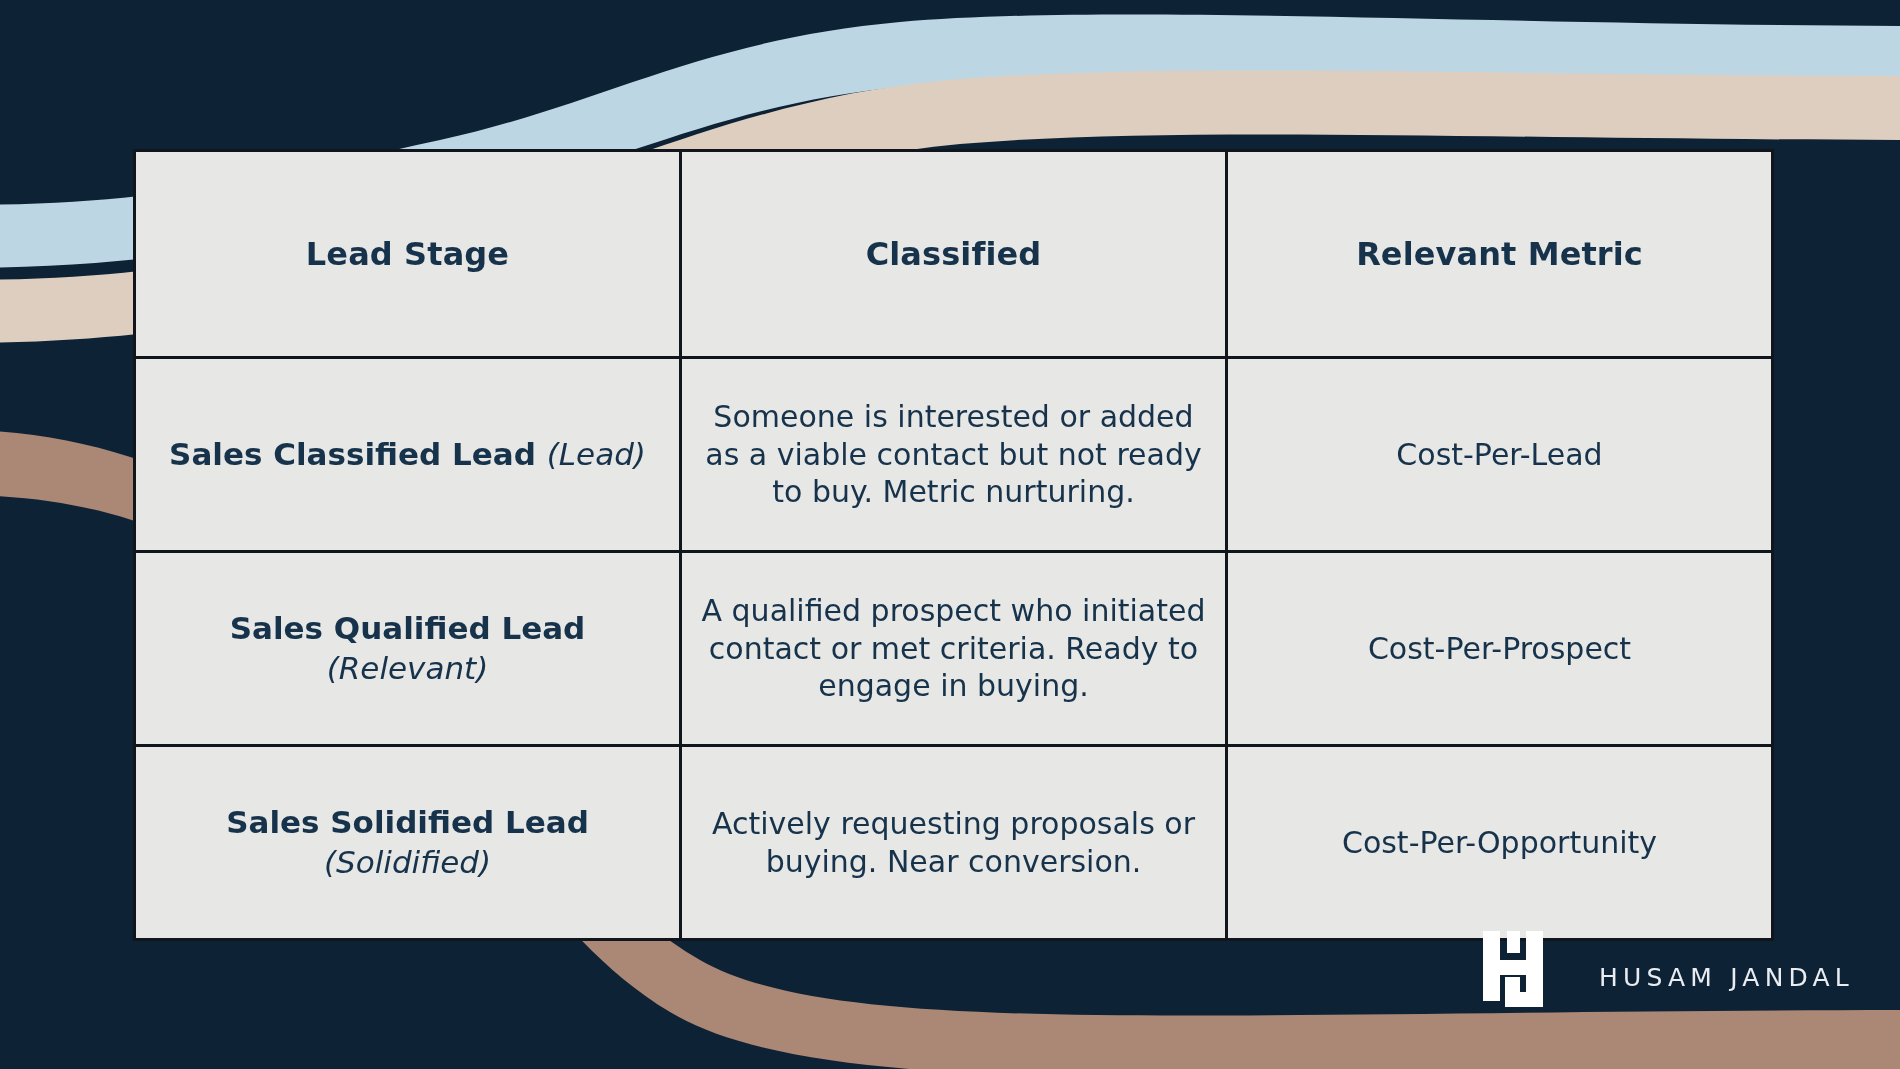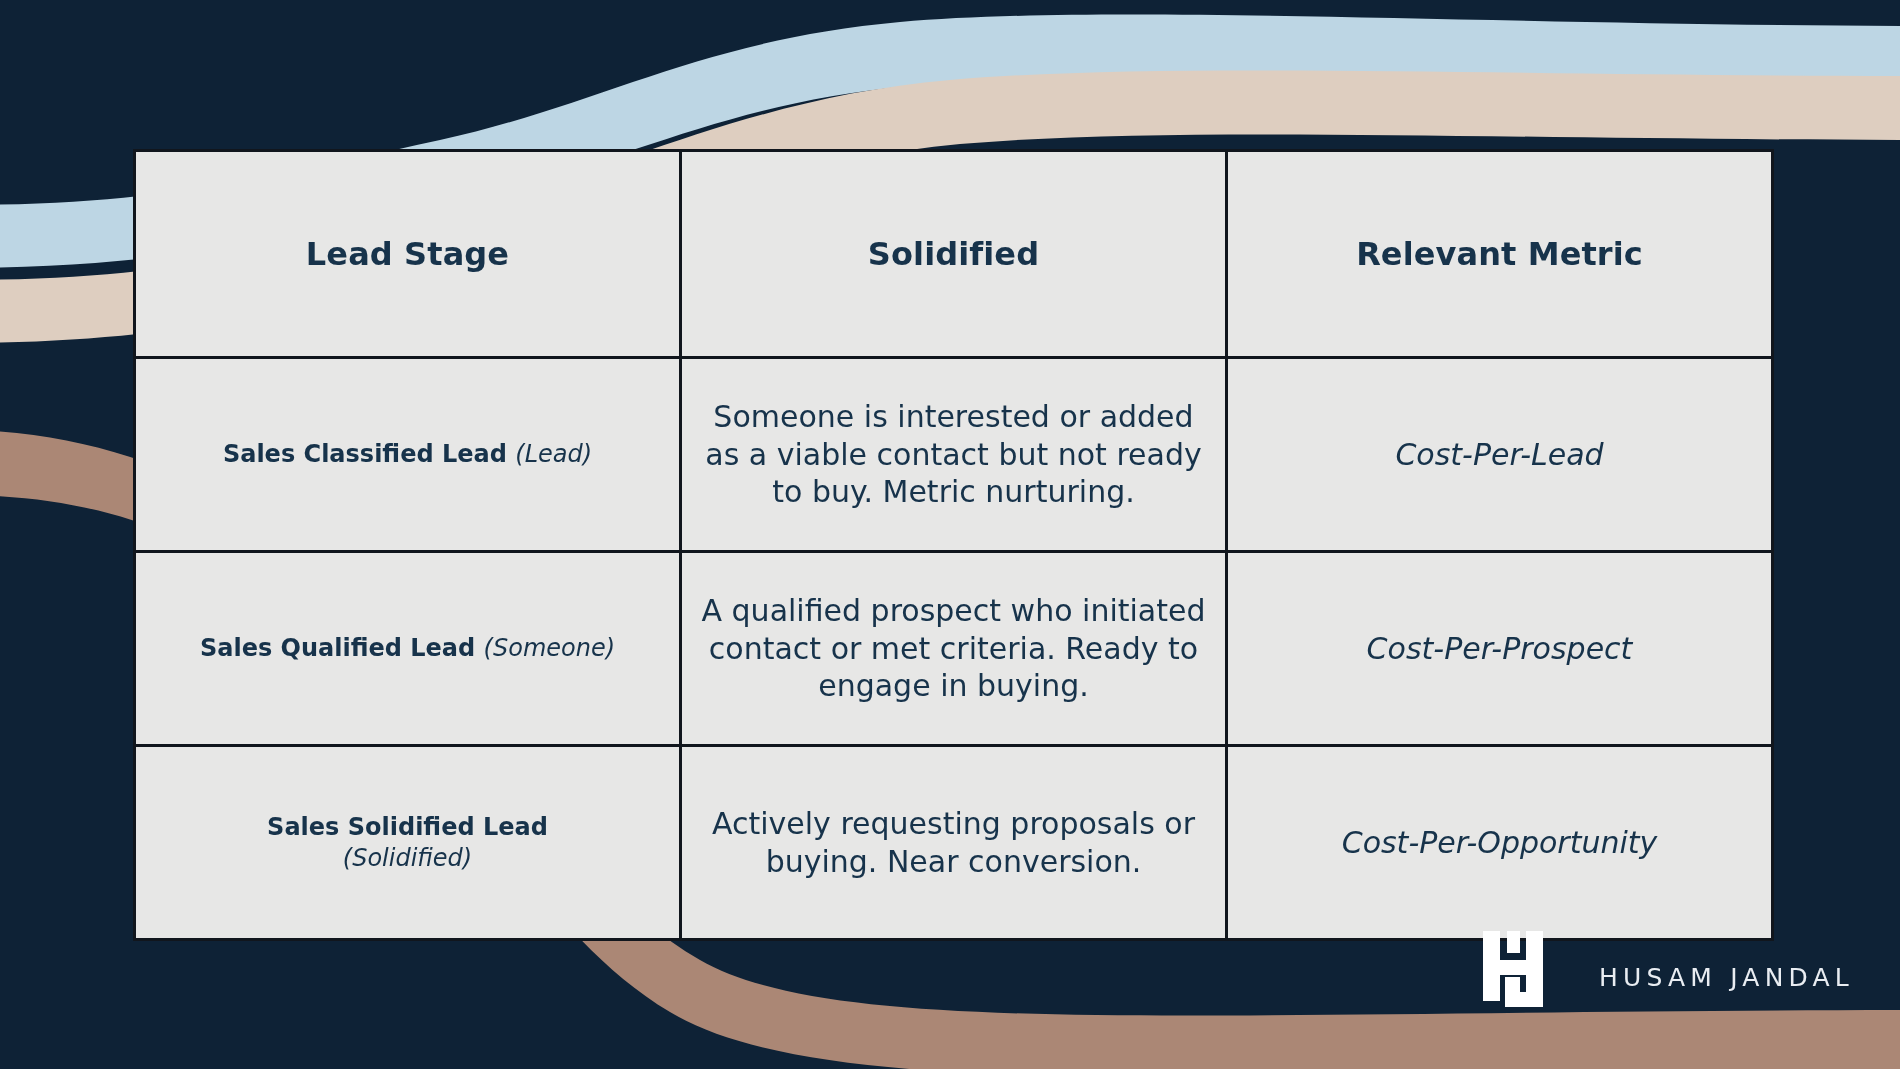--- a/index.html
+++ b/index.html
@@ -60,40 +60,39 @@
 
   thead th {
     height: 188px;
     font-size: 32px;
     font-weight: bold;
     letter-spacing: .1px;
   }
   tbody tr { height: 194px; }
 
   .stage-cell {
-    font-size: 24px;
+    font-size: 31px;
     line-height: 1.28;
   }
   .stage-name {
     font-weight: bold;
   }
   .stage-alias {
     font-style: italic;
     font-weight: normal;
   }
   .desc-cell {
     font-size: 30px;
     line-height: 1.26;
     font-weight: normal;
   }
   .metric-cell {
     font-size: 30px;
     line-height: 1.26;
     font-weight: normal;
-    font-style: italic;
   }
 
   
   #logo {
     position: absolute;
     right: 46px;
     bottom: 46px;
     display: flex;
     align-items: center;
     gap: 40px;
@@ -124,32 +123,32 @@
   <div id="table-wrap">
     <table class="lead-table">
       <colgroup>
         <col class="c-stage">
         <col class="c-desc">
         <col class="c-metric">
       </colgroup>
       <thead>
         <tr>
           <th>Lead Stage</th>
-          <th>Solidified</th>
+          <th>Classified</th>
           <th>Relevant Metric</th>
         </tr>
       </thead>
       <tbody>
         <tr>
           <td class="stage-cell"><span class="stage-name">Sales Classified Lead </span><span class="stage-alias">(Lead)</span></td>
           <td class="desc-cell">Someone is interested or added as a viable contact but not ready to buy. Metric nurturing.</td>
           <td class="metric-cell">Cost-Per-Lead</td>
         </tr>
         <tr>
-          <td class="stage-cell"><span class="stage-name">Sales Qualified Lead </span><span class="stage-alias">(Someone)</span></td>
+          <td class="stage-cell"><span class="stage-name">Sales Qualified Lead </span><span class="stage-alias">(Relevant)</span></td>
           <td class="desc-cell">A qualified prospect who initiated contact or met criteria. Ready to engage in buying.</td>
           <td class="metric-cell">Cost-Per-Prospect</td>
         </tr>
         <tr>
           <td class="stage-cell"><span class="stage-name">Sales Solidified Lead</span><br><span class="stage-alias">(Solidified)</span></td>
           <td class="desc-cell">Actively requesting proposals or buying. Near conversion.</td>
           <td class="metric-cell">Cost-Per-Opportunity</td>
         </tr>
       </tbody>
     </table>

